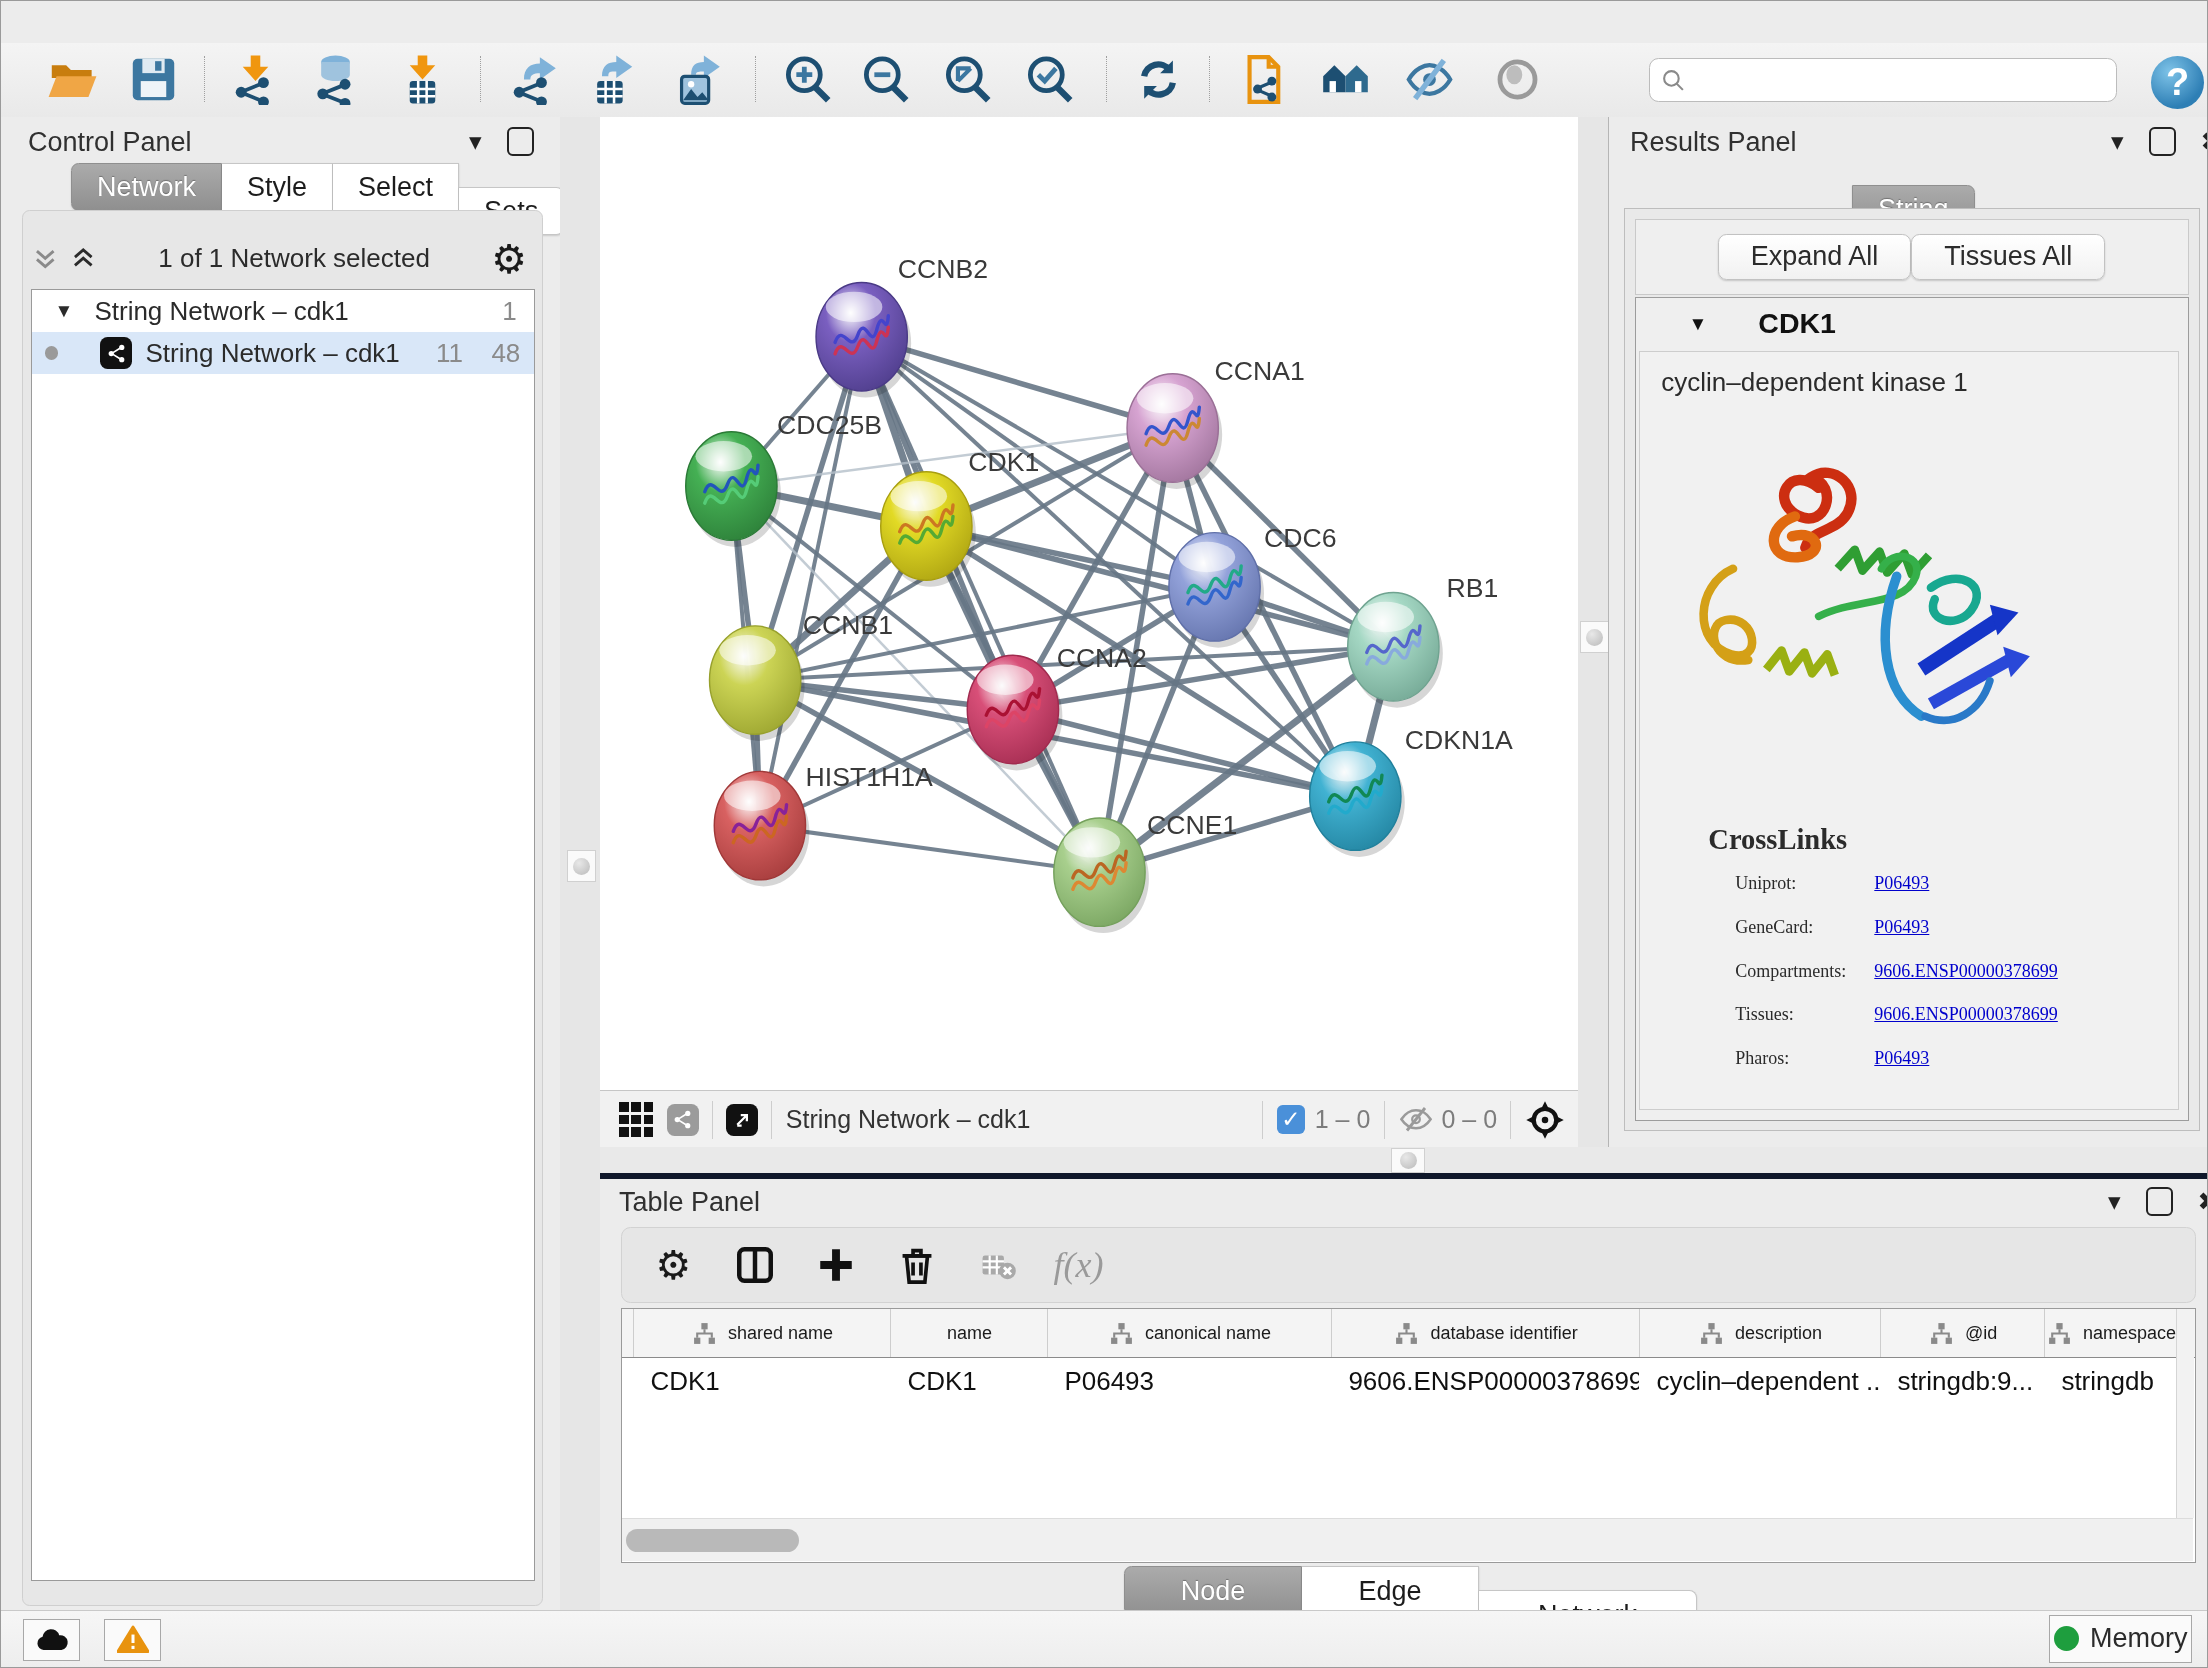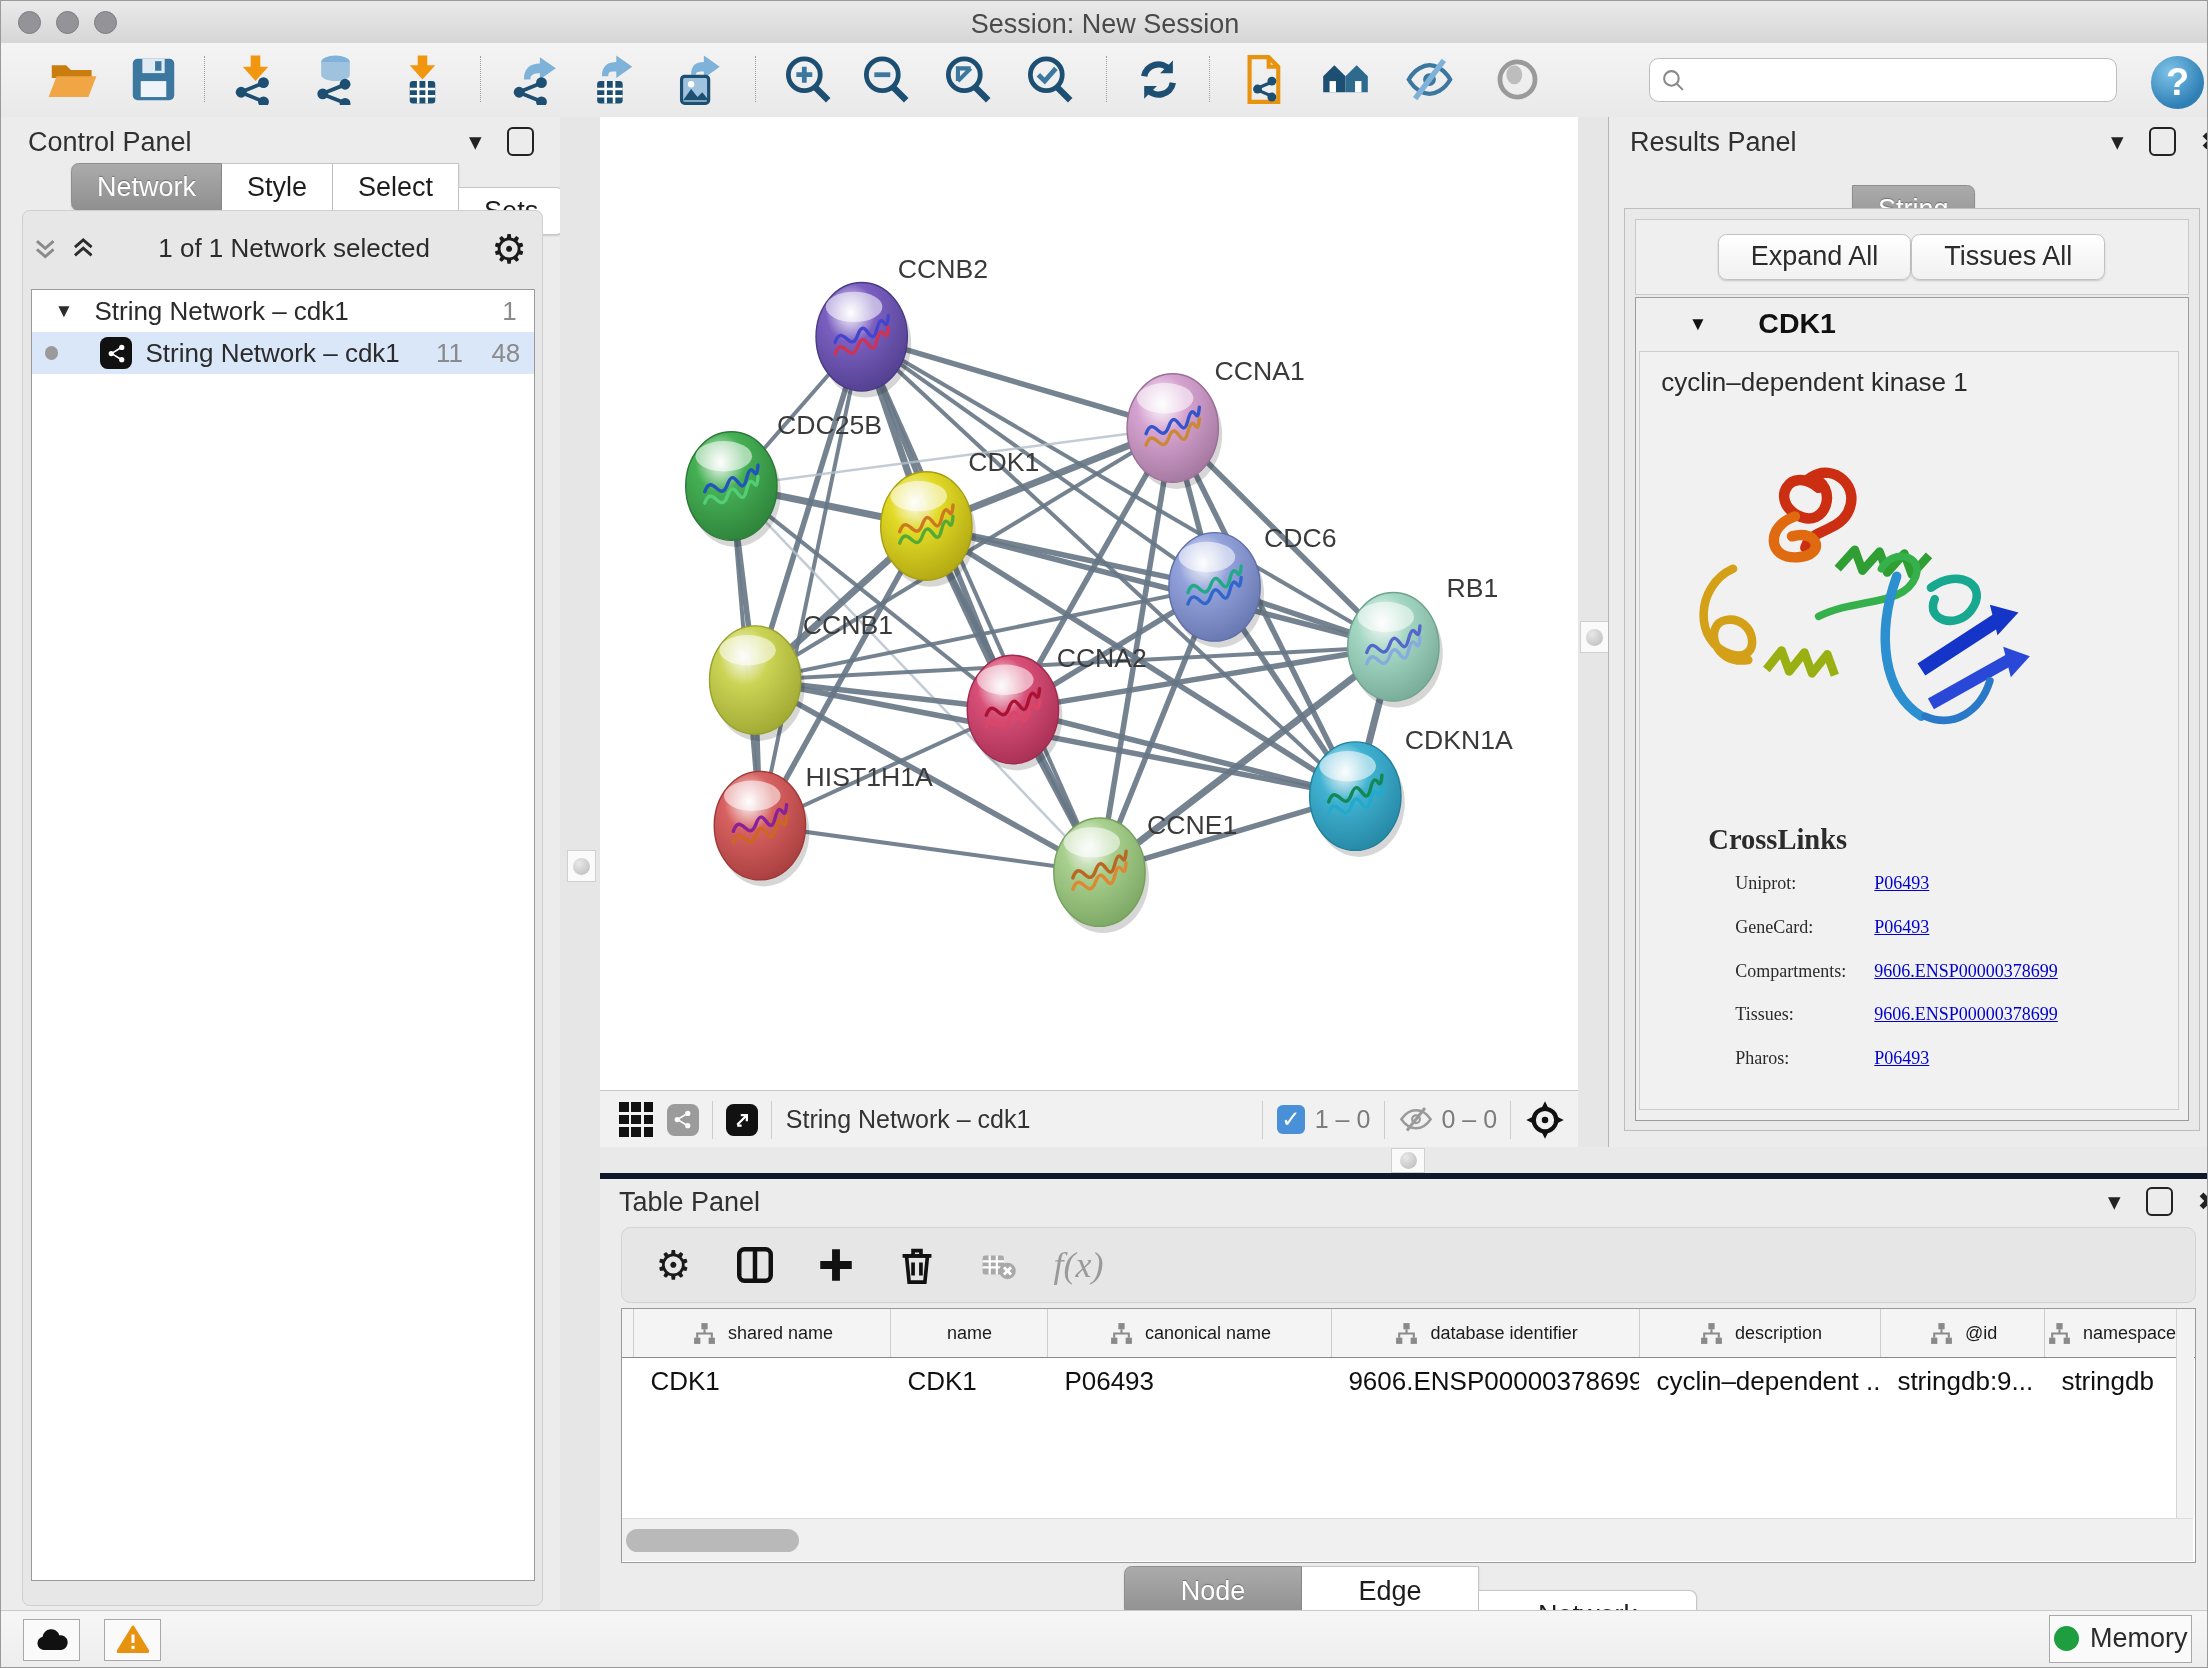--- a/index.html
+++ b/index.html
@@ -32,21 +32,21 @@
   .segs{display:flex;}
   .seg{height:46px;line-height:46px;padding:0 25px;background:#fff;border:1px solid #c6c6c6;border-left:none;
        font-size:27px;color:#1c1c1c;text-align:center;box-shadow:0 1px 1.9px rgba(0,0,0,.15);}
   .seg:first-child{border-left:1px solid #c6c6c6;border-radius:7.6px 0 0 7.6px;}
   .seg:last-child{border-radius:0 7.6px 7.6px 0;margin-top:24px;}
   .seg.sel{background:linear-gradient(#ababab,#8f8f8f);color:#fff;text-shadow:0 -1px 1px rgba(0,0,0,.3);
        border-color:#8f8f8f;}
   
   .cpanel{left:0;top:116px;width:559px;height:1493px;background:#ececec;}
   .cp-box{left:21px;top:93px;width:519px;height:1394px;background:#e7e7e7;border:1px solid #cfcfcf;border-radius:7.6px;}
-  .netsel-strip{left:7.6px;top:9px;width:504px;height:57px;display:flex;align-items:center;}
+  .netsel-strip{left:7.6px;top:19px;width:504px;height:57px;display:flex;align-items:center;}
   .treebox{left:7.6px;top:78px;width:502px;height:1290px;background:#fff;border:1.9px solid #9a9a9a;}
   .trow{position:relative;height:42px;display:flex;align-items:center;font-size:26px;}
   .trow.sel{background:#d9e7f8;}
   .tcount{color:#8a8a8a;}
   .share-chip{width:32px;height:32px;border-radius:7.6px;background:#111;display:flex;align-items:center;justify-content:center;}
   
   .vsplit{background:#e6e6e6;}
   .handle{background:#fafafa;border:1px solid #d0d0d0;display:flex;align-items:center;justify-content:center;}
   .handle i{display:block;width:17px;height:17px;border-radius:50%;
             background:radial-gradient(circle at 35% 30%,#e8e8e8,#b9b9b9);}
@@ -97,26 +97,20 @@
       display:flex;align-items:center;justify-content:center;gap:11.4px;font-size:27px;}
   .dot-green{width:25px;height:25px;border-radius:50%;}
   .gear{font-size:40px;color:#1a1a1a;line-height:40px;}
   .fx{font-family:"Liberation Serif","DejaVu Serif",serif;font-style:italic;font-size:36px;color:#9a9a9a;}
 </style>
 </head>
 <body>
 
 <div id="app">
 
-  <div class="abs titlebar">
-    <div class="abs tl" style="left:17px"></div>
-    <div class="abs tl" style="left:55px"></div>
-    <div class="abs tl" style="left:93px"></div>
-    <div class="abs wtitle">Session: New Session</div>
-  </div>
 
   <div class="abs toolbar">
     <div class="abs tbtn" style="left:41px">
       <svg viewBox="0 0 32 32">
         <path d="M3 7h9l3 3h13v5H3z" fill="#c87d0e"></path>
         <path d="M1 27l5-13h25l-5 13z" fill="#f0a645"></path>
       </svg>
       </div>
     <div class="abs tbtn" style="left:122px">
       <svg viewBox="0 0 32 32">

